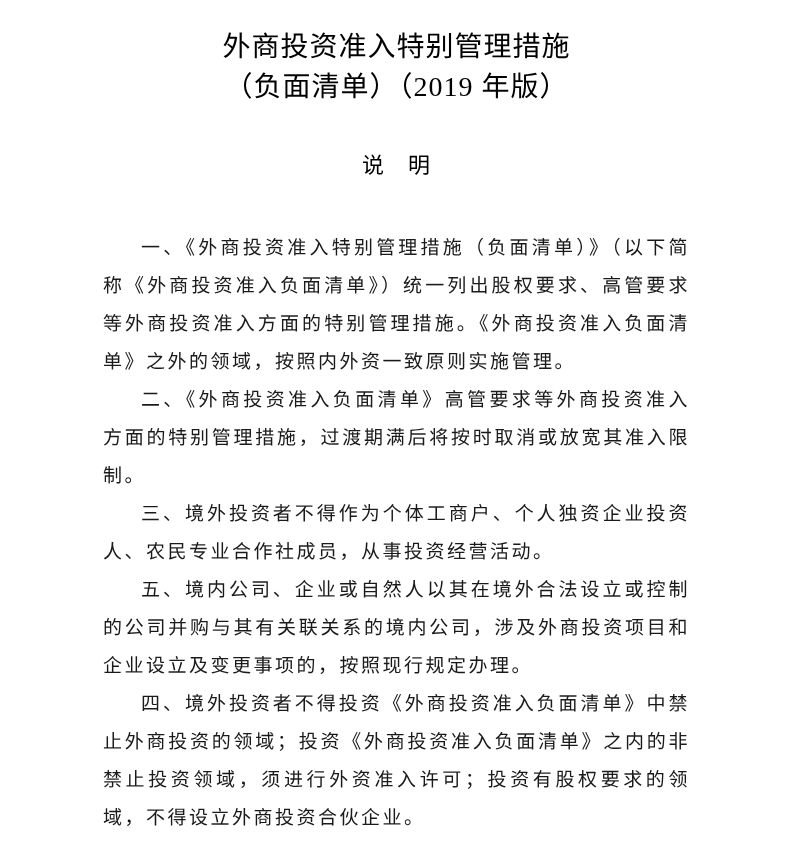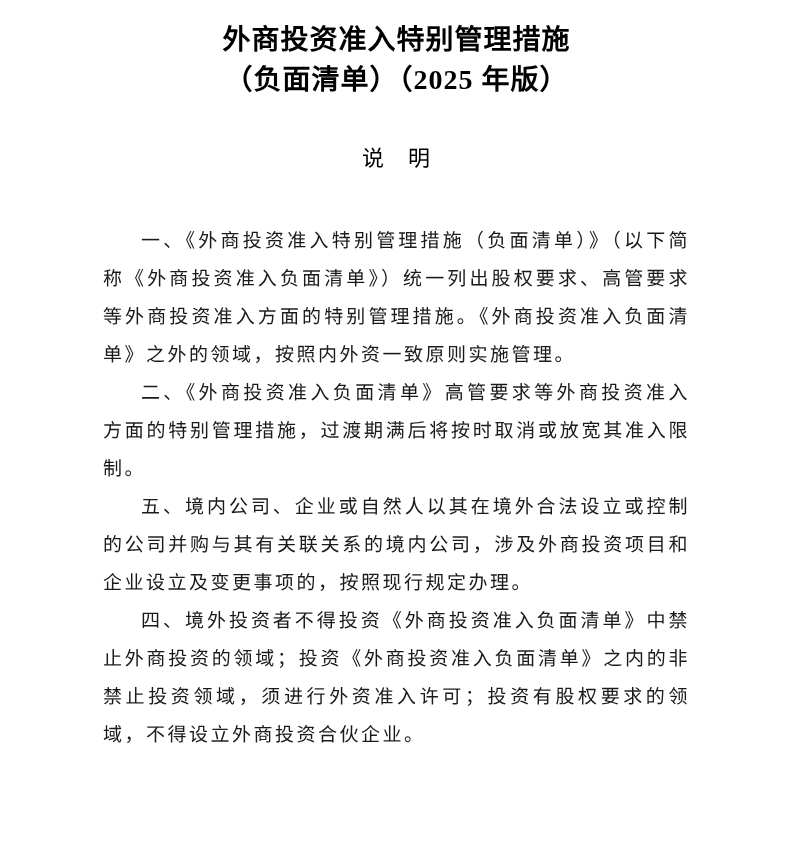--- a/index.html
+++ b/index.html
@@ -13,23 +13,23 @@
     height: 843px;
     margin: 0 auto;
     background: #ffffff;
     box-sizing: border-box;
     padding: 20px 103px 0 103px;
     overflow: hidden;
     font-family: "Liberation Serif", "DejaVu Serif", serif;
     color: #1a1a1a;
   }
   .doc-title {
-    margin: 0;
+    margin: 7px;
     text-align: center;
-    font-weight: bold;
+    font-weight: normal;
     color: #000000;
     font-size: 28px;
     line-height: 40px;
     letter-spacing: 1px;
   }
   .section-heading {
     margin: 46px 0 0 0;
     text-align: center;
     font-weight: normal;
     color: #000000;
@@ -50,25 +50,26 @@
     padding: 0;
     text-indent: 2em;
   }
 </style>
 </head>
 <body>
 
 <div class="page">
   <h1 class="doc-title">
     <span>外商投资准入特别管理措施</span><br>
-    <span>（负面清单）（2025 年版）</span>
+    <span>（负面清单）（2019 年版）</span>
   </h1>
 
   <h2 class="section-heading">说　明</h2>
 
   <section class="doc-body">
 
   <p class="para">一、《外商投资准入特别管理措施（负面清单）》（以下简称《外商投资准入负面清单》）统一列出股权要求、高管要求等外商投资准入方面的特别管理措施。《外商投资准入负面清单》之外的领域，按照内外资一致原则实施管理。</p>
       <p class="para">二、《外商投资准入负面清单》高管要求等外商投资准入方面的特别管理措施，过渡期满后将按时取消或放宽其准入限制。</p>
+      <p class="para">三、境外投资者不得作为个体工商户、个人独资企业投资人、农民专业合作社成员，从事投资经营活动。</p>
       <p class="para">五、境内公司、企业或自然人以其在境外合法设立或控制的公司并购与其有关联关系的境内公司，涉及外商投资项目和企业设立及变更事项的，按照现行规定办理。</p>
       <p class="para">四、境外投资者不得投资《外商投资准入负面清单》中禁止外商投资的领域；投资《外商投资准入负面清单》之内的非禁止投资领域，须进行外资准入许可；投资有股权要求的领域，不得设立外商投资合伙企业。</p>
     </section>
 </div>
 
 </body></html>

